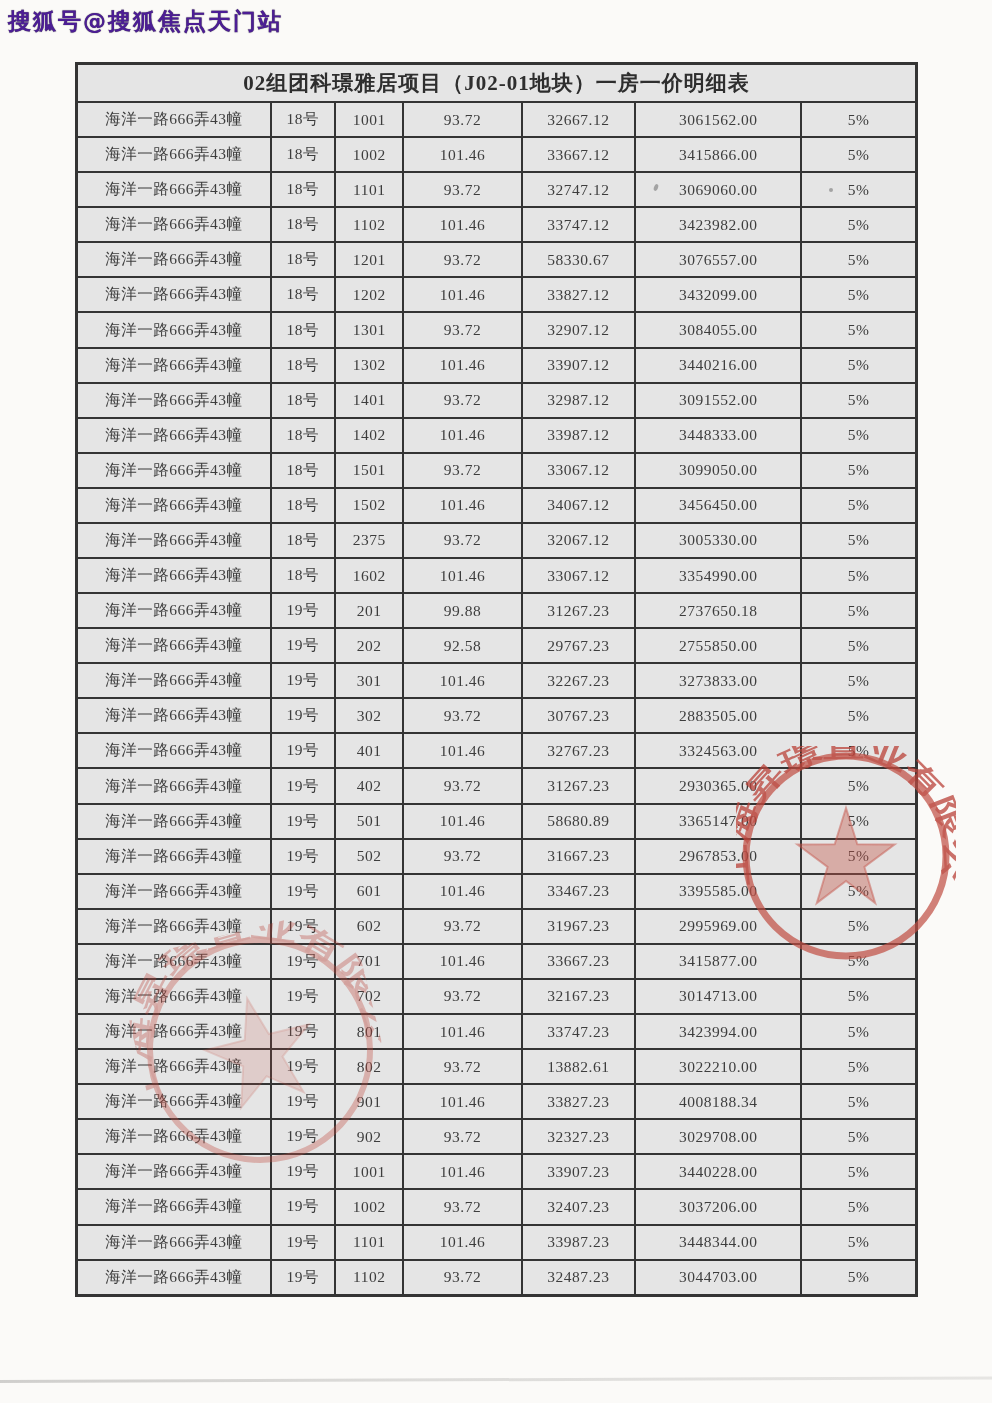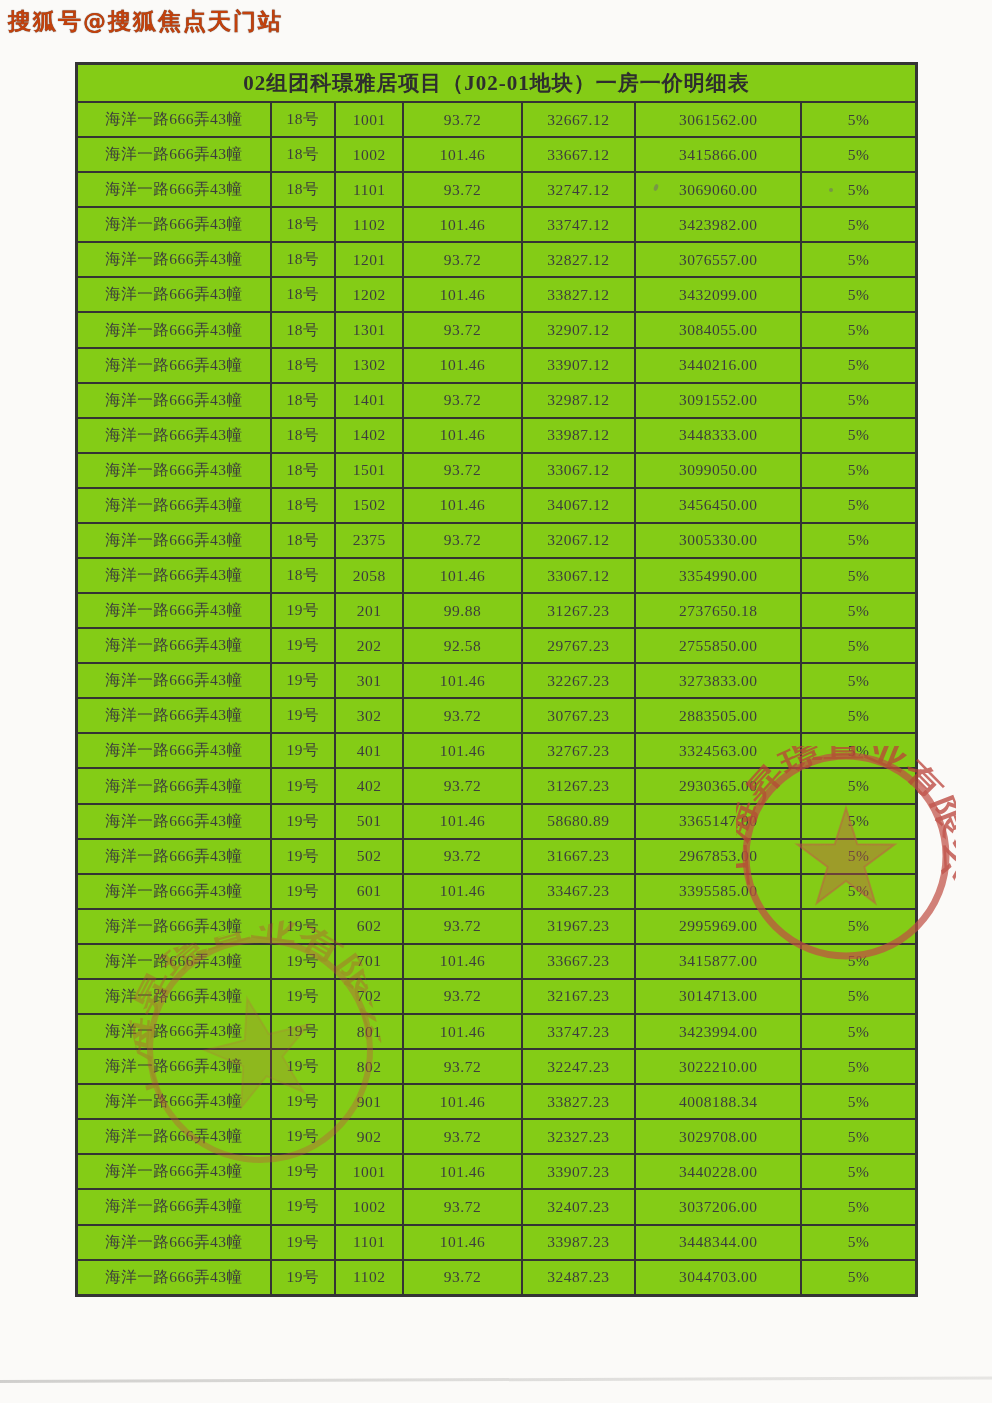--- a/index.html
+++ b/index.html
@@ -8,29 +8,29 @@
     position: relative;
     background: #fbfaf8;
     overflow: hidden;
     font-family: "Liberation Serif", "DejaVu Serif", serif;
   }
   
   .watermark {
     position: absolute; top: 6px; left: 8px;
     font-family: "DejaVu Sans", sans-serif;
     font-weight: bold; font-size: 23px; letter-spacing: 2px;
-    color: #c2410c;
+    color: #4c1d95;
     text-shadow: 0 0 1px #333;
   }
   
   table.price-table {
     position: absolute; left: 75px; top: 62px;
     width: 843px; height: 1235px;
     border-collapse: collapse; table-layout: fixed;
-    background: #84cc16;
+    background: #e5e5e5;
     color: #3b3b3b;
   }
   table.price-table, table.price-table td, table.price-table th {
     border: 2px solid #343434;
   }
   table.price-table { border-width: 3px; }
   td.table-title {
     height: 34px;
     text-align: center; vertical-align: middle;
     font-weight: bold; font-size: 21px; letter-spacing: 1px;
@@ -129,21 +129,21 @@
         <td>101.46</td>
         <td>33747.12</td>
         <td>3423982.00</td>
         <td>5%</td>
       </tr>
       <tr>
         <td>海洋一路666弄43幢</td>
         <td>18号</td>
         <td>1201</td>
         <td>93.72</td>
-        <td>32827.12</td>
+        <td>58330.67</td>
         <td>3076557.00</td>
         <td>5%</td>
       </tr>
       <tr>
         <td>海洋一路666弄43幢</td>
         <td>18号</td>
         <td>1202</td>
         <td>101.46</td>
         <td>33827.12</td>
         <td>3432099.00</td>
@@ -208,21 +208,21 @@
         <td>18号</td>
         <td>2375</td>
         <td>93.72</td>
         <td>32067.12</td>
         <td>3005330.00</td>
         <td>5%</td>
       </tr>
       <tr>
         <td>海洋一路666弄43幢</td>
         <td>18号</td>
-        <td>2058</td>
+        <td>1602</td>
         <td>101.46</td>
         <td>33067.12</td>
         <td>3354990.00</td>
         <td>5%</td>
       </tr>
       <tr>
         <td>海洋一路666弄43幢</td>
         <td>19号</td>
         <td>201</td>
         <td>99.88</td>
@@ -336,21 +336,21 @@
         <td>101.46</td>
         <td>33747.23</td>
         <td>3423994.00</td>
         <td>5%</td>
       </tr>
       <tr>
         <td>海洋一路666弄43幢</td>
         <td>19号</td>
         <td>802</td>
         <td>93.72</td>
-        <td>32247.23</td>
+        <td>13882.61</td>
         <td>3022210.00</td>
         <td>5%</td>
       </tr>
       <tr>
         <td>海洋一路666弄43幢</td>
         <td>19号</td>
         <td>901</td>
         <td>101.46</td>
         <td>33827.23</td>
         <td>4008188.34</td>

